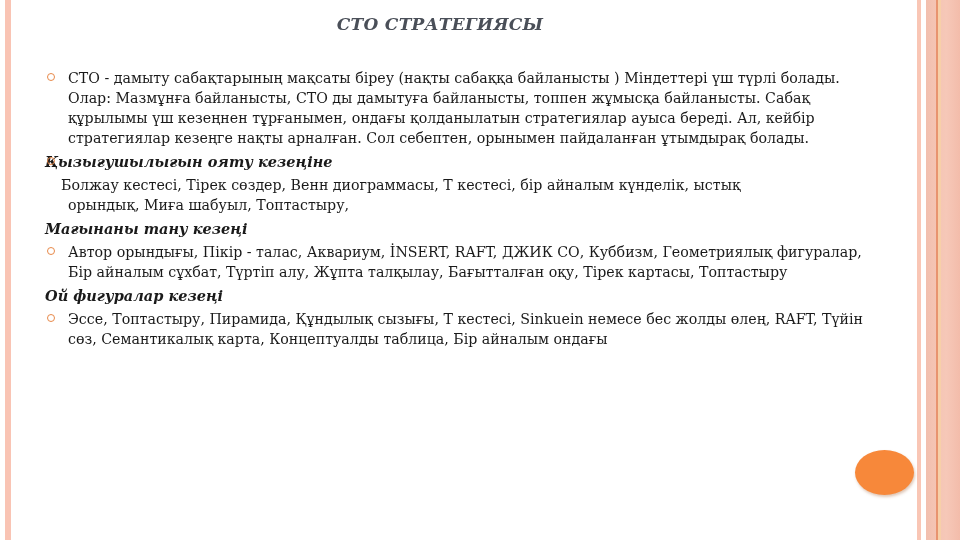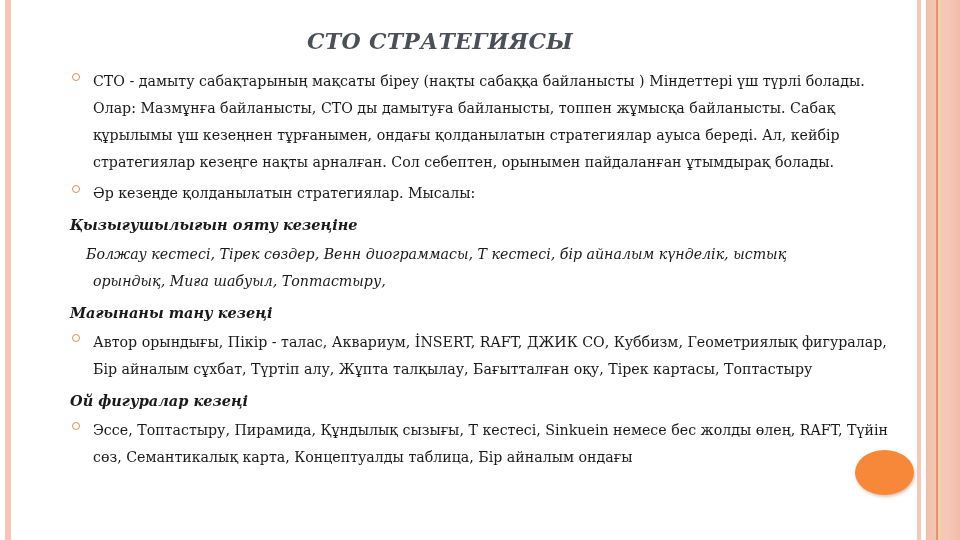--- a/index.html
+++ b/index.html
@@ -14,39 +14,39 @@
       background: #f9c4b4;
     }
     .right-decor { position: absolute; top: 0; right: 0; width: 45px; height: 540px; }
     .rs1 { position: absolute; left: 2px; top: 0; width: 4px; height: 540px; background: #f9c6b5; }
     .rs2 { position: absolute; left: 11px; top: 0; width: 34px; height: 540px;
            background: linear-gradient(to right, #f2bfae 0%, #f4c3b2 20%, #f6c8b8 60%, #f3bcaa 100%); }
     .rs3 { position: absolute; left: 21px; top: 0; width: 2px; height: 540px; background: #e8946f; }
     .rs4 { position: absolute; left: 23px; top: 0; width: 3px; height: 540px; background: #f7d0a8; }
 
     .title {
-      position: absolute; left: 0; top: 28px; width: 880px; text-align: center;
+      position: absolute; left: 0; top: 14px; width: 880px; text-align: center;
       font-family: "DejaVu Serif", "Liberation Serif", serif;
-      font-style: italic; font-weight: bold; font-size: 22px;
+      font-style: italic; font-weight: bold; font-size: 17px;
       color: #4a4f58; letter-spacing: 0.3px;
     }
     .content {
-      position: absolute; left: 70px; top: 68px; width: 840px;
-      font-size: 14.2px; line-height: 27px;
+      position: absolute; left: 45px; top: 68px; width: 840px;
+      font-size: 14.2px; line-height: 20px;
     }
     .para { position: relative; padding-left: 23px; margin: 0 0 4px 0; }
     .bullet {
       position: absolute; left: 2px; top: 5px; width: 6px; height: 6px;
       border: 1.6px solid #e8894a; border-radius: 50%;
     }
     .heading {
       font-style: italic; font-weight: bold; font-size: 14.5px;
       margin: 3px 0 3px 0;
     }
-    .plain { padding-left: 16px; margin: 0 0 4px 0; text-indent: 0; font-style: italic; }
+    .plain { padding-left: 16px; margin: 0 0 4px 0; text-indent: 0; }
     .plain .l2 { padding-left: 7px; display: block; }
     .orange-circle {
       position: absolute; left: 855px; top: 450px; width: 59px; height: 45px;
       background: #f7883a; border-radius: 50%;
       box-shadow: 1px 2px 3px rgba(160,90,40,0.35);
     }
   </style>
 </head>
 <body>
 
@@ -60,21 +60,20 @@
 
 <div class="title">СТО СТРАТЕГИЯСЫ</div>
 
 <div class="content">
   <div class="para">
     <span class="bullet"></span>
     <span>СТО - дамыту сабақтарының мақсаты біреу (нақты сабаққа байланысты ) Міндеттері үш түрлі болады. Олар: Мазмұнға байланысты, СТО ды дамытуға байланысты, топпен жұмысқа байланысты. Сабақ құрылымы үш кезеңнен тұрғанымен, ондағы қолданылатын стратегиялар ауыса береді. Ал, кейбір стратегиялар кезеңге нақты арналған. Сол себептен, орынымен пайдаланған ұтымдырақ болады.</span>
   </div>
   <div class="para">
     <span class="bullet"></span>
-    <span>Әр кезеңде қолданылатын стратегиялар. Мысалы:</span>
   </div>
 
   <div class="heading">Қызығушылығын ояту кезеңіне</div>
   <div class="plain">
     <span>Болжау кестесі, Тірек сөздер, Венн диограммасы, Т кестесі, бір айналым күнделік, ыстық</span>
     <span class="l2">орындық, Миға шабуыл, Топтастыру,</span>
   </div>
 
   <div class="heading">Мағынаны тану кезеңі</div>
   <div class="para">

